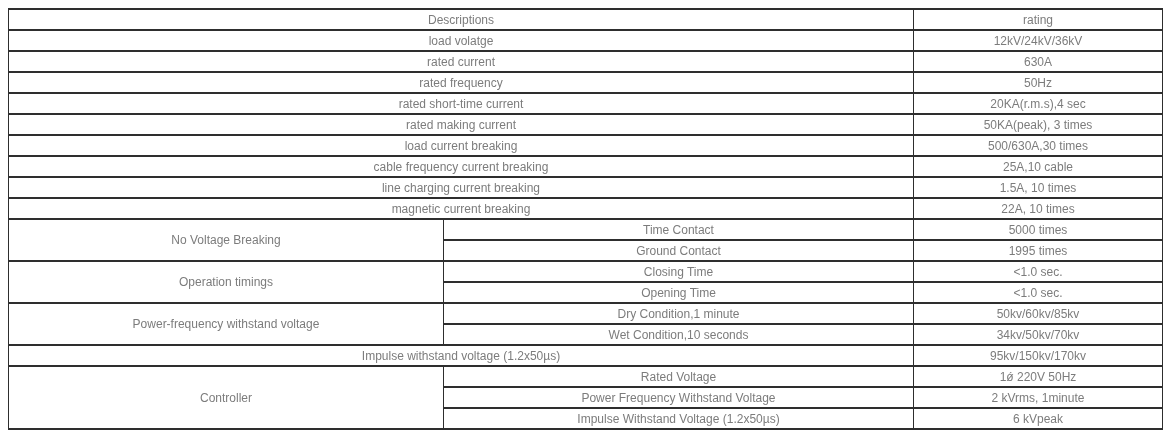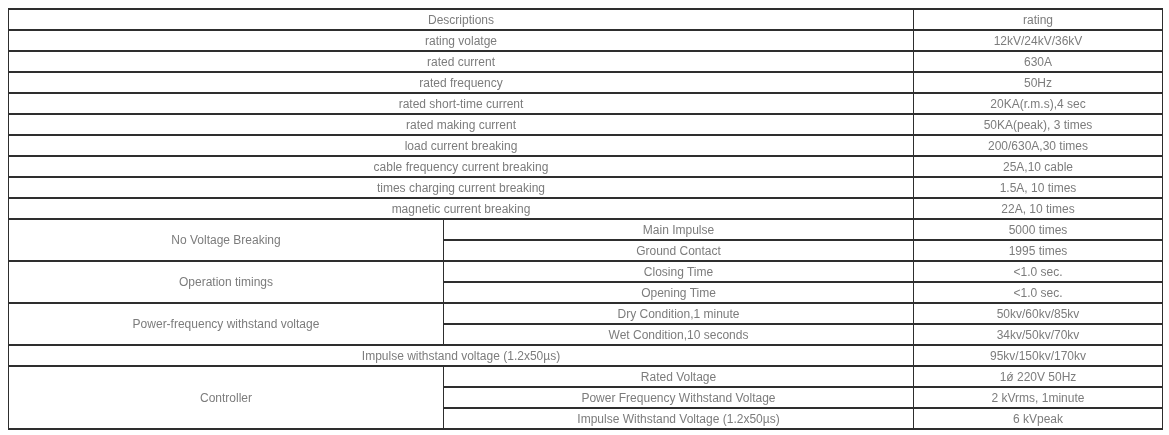--- a/index.html
+++ b/index.html
@@ -48,59 +48,59 @@
     <col style="width:249px">
   </colgroup>
 
   <tbody>
       <tr>
     <td colspan="2">Descriptions</td>
     <td>rating</td>
   </tr>
 
   <tr>
-    <td colspan="2">rating volatge</td>
+    <td colspan="2">load volatge</td>
     <td>12kV/24kV/36kV</td>
   </tr>
   <tr>
     <td colspan="2">rated current</td>
     <td>630A</td>
   </tr>
   <tr>
     <td colspan="2">rated frequency</td>
     <td>50Hz</td>
   </tr>
   <tr>
     <td colspan="2">rated short-time current</td>
     <td>20KA(r.m.s),4 sec</td>
   </tr>
   <tr>
     <td colspan="2">rated making current</td>
     <td>50KA(peak), 3 times</td>
   </tr>
   <tr>
     <td colspan="2">load current breaking</td>
-    <td>200/630A,30 times</td>
+    <td>500/630A,30 times</td>
   </tr>
   <tr>
     <td colspan="2">cable frequency current breaking</td>
     <td>25A,10 cable</td>
   </tr>
   <tr>
-    <td colspan="2">times charging current breaking</td>
+    <td colspan="2">line charging current breaking</td>
     <td>1.5A, 10 times</td>
   </tr>
   <tr>
     <td colspan="2">magnetic current breaking</td>
     <td>22A, 10 times</td>
   </tr>
 
   <tr>
     <td rowspan="2">No Voltage Breaking</td>
-    <td>Main Impulse</td>
+    <td>Time Contact</td>
     <td>5000 times</td>
   </tr>
   <tr>
     <td>Ground Contact</td>
     <td>1995 times</td>
   </tr>
 
   <tr>
     <td rowspan="2">Operation timings</td>
     <td>Closing Time</td>

